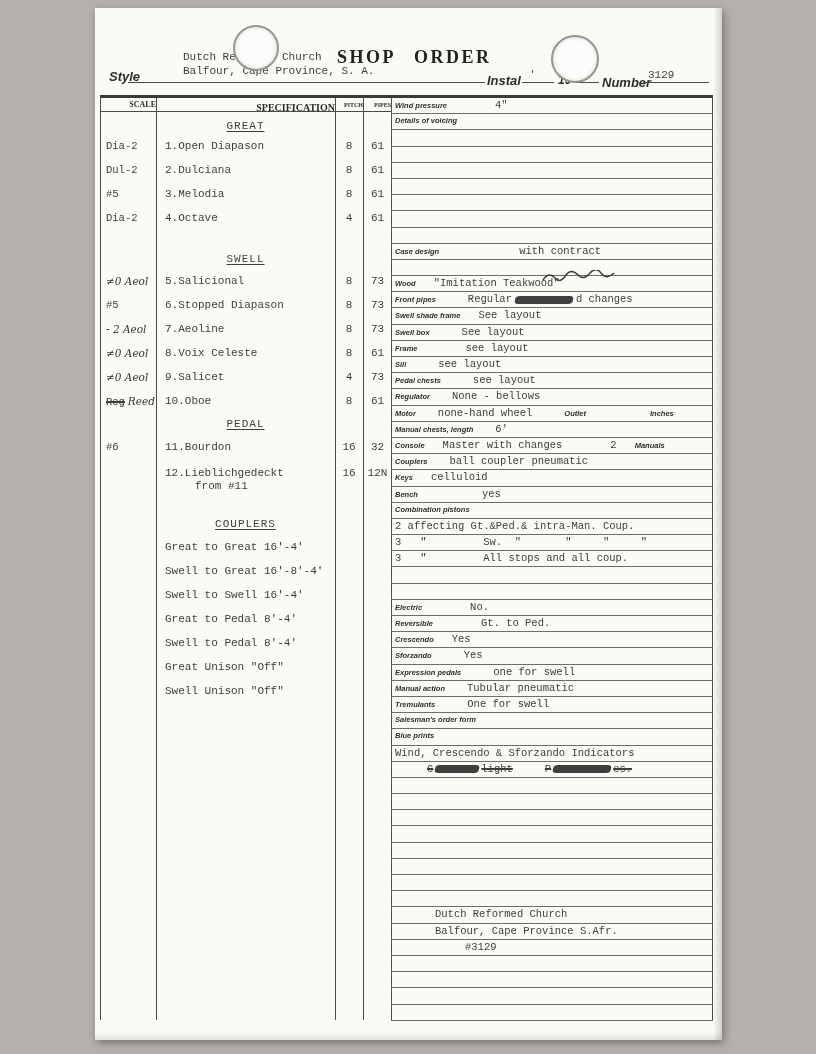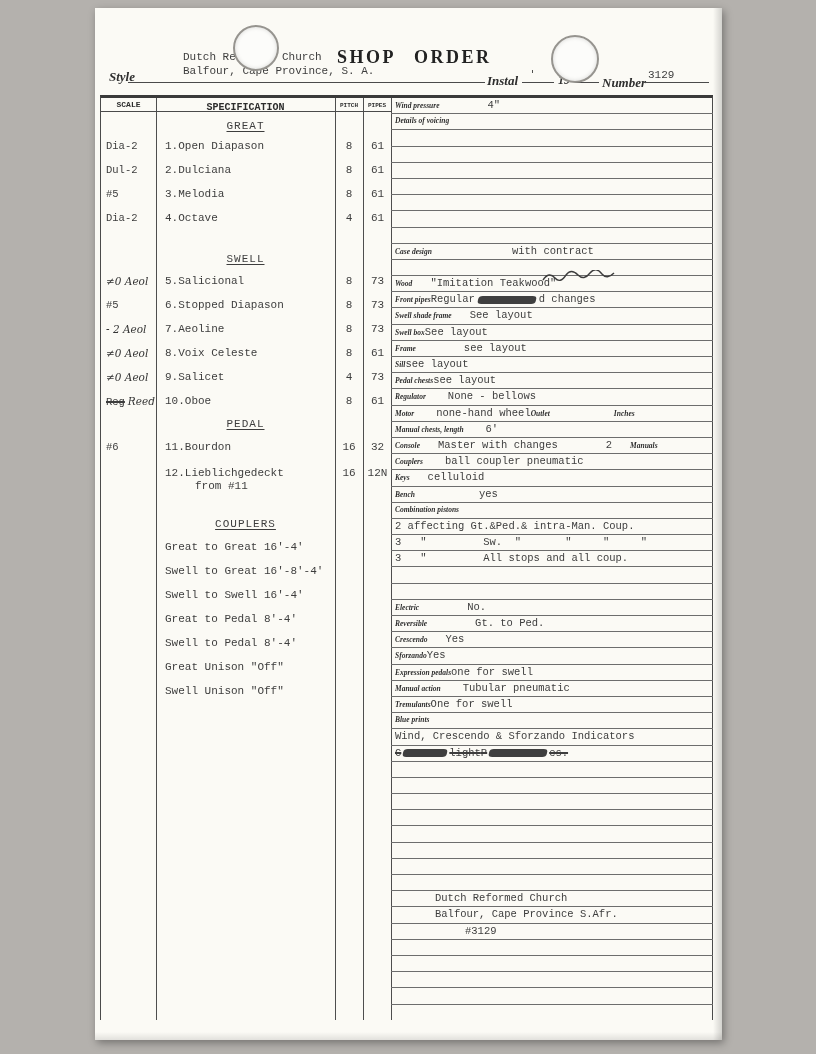--- a/index.html
+++ b/index.html
@@ -2,21 +2,21 @@
 <html><head>
 <meta charset="utf-8">
 <style>
   html,body{margin:0;padding:0}
   body{width:816px;height:1054px;position:relative;background:#b4b1ad;font-family:"Liberation Sans",sans-serif;overflow:hidden}
   .page{position:absolute;left:95px;top:8px;width:627px;height:1032px;background:#fbfaf5;box-shadow:2px 3px 8px rgba(0,0,0,.35)}
   .page::after{content:"";position:absolute;right:0;top:0;bottom:0;width:9px;background:linear-gradient(to right,rgba(0,0,0,0),rgba(0,0,0,.16));pointer-events:none}
   .page::before{content:"";position:absolute;left:0;right:0;bottom:0;height:8px;background:linear-gradient(to bottom,rgba(0,0,0,0),rgba(0,0,0,.10));pointer-events:none}
 
   .typed{font-family:"Liberation Mono","DejaVu Sans Mono",monospace;color:#3d3d3d}
-  .lab{font-family:Liberation Serif, serif;font-style:italic;font-weight:bold;color:#2e2e2e}
+  .lab{font-family:Liberation Sans, sans-serif;font-style:italic;font-weight:bold;color:#2e2e2e}
   .hw{font-family:"DejaVu Serif",serif;font-style:italic;color:#343434}
   .struck{text-decoration:line-through;text-decoration-thickness:2px}
 
   .punch{position:absolute;border:2px solid #96948f;border-radius:50%;background:#fcfcfa;box-shadow:inset 0 0 4px rgba(0,0,0,.15);z-index:5}
   .p1{left:138px;top:17px;width:42px;height:42px}
   .p2{left:456px;top:27px;width:44px;height:44px}
 
   .shop-title{position:absolute;left:242px;top:39px;font-family:"Liberation Serif",serif;font-weight:bold;font-size:18px;letter-spacing:2.5px;word-spacing:12px;color:#222}
   .church1{position:absolute;left:88px;top:43px;font-size:11px}
   .church2{position:absolute;left:88px;top:57px;font-size:11px}
@@ -29,40 +29,40 @@
   .iline2{position:absolute;left:480px;top:58px;width:24px;height:16px;border-bottom:1.2px solid #4a4a4a}
   .number-lab{position:absolute;left:507px;top:67px;font-size:13px}
   .number-val{position:absolute;left:553px;top:61px;font-size:11px}
   .iline3{position:absolute;left:548px;top:58px;width:66px;height:16px;border-bottom:1.2px solid #4a4a4a}
 
   .form{position:absolute;left:5px;top:87px;width:613px;height:925px;border-top:3px solid #3a3a3a;border-left:1.5px solid #4a4a4a;border-right:1.5px solid #4a4a4a;box-sizing:border-box}
   .vline{position:absolute;top:0;bottom:0;width:1.2px;background:#4e4e4e}
   .v1{left:55px}.v2{left:234px}.v3{left:262px}.v4{left:290px}
 
   .colhead{position:absolute;left:0;top:0;width:290px;height:13px;border-bottom:1.5px solid #4a4a4a}
-  .colhead span{position:absolute;font-family:Liberation Mono, monospace;font-weight:bold;color:#2c2c2c;text-align:center}
+  .colhead span{position:absolute;font-family:Liberation Serif, serif;font-weight:bold;color:#2c2c2c;text-align:right}
   .ch-scale{left:0;width:55px;font-size:8px;top:2px}
   .ch-spec{left:55px;width:179px;font-size:10px;top:4px}
   .ch-pitch{left:234px;width:28px;font-size:6px;top:4px}
   .ch-pipes{left:262px;width:28px;font-size:6px;top:4px}
 
   .sec{position:absolute;left:55px;width:179px;text-align:center;font-family:"Liberation Mono",monospace;font-size:11px;letter-spacing:1px;color:#3d3d3d;text-decoration:underline;text-underline-offset:2px}
   .srow{position:absolute;left:0;width:290px;height:24px}
   .srow .sc{position:absolute;left:5px;top:0;font-size:10.5px;white-space:nowrap}
   .srow .nm{position:absolute;left:64px;top:0;font-size:11px;white-space:nowrap}
   .srow .nm2{position:absolute;left:94px;top:13px;font-size:11px;white-space:nowrap}
   .srow .pt{position:absolute;left:234px;width:28px;top:0;text-align:center;font-size:11px}
   .srow .pp{position:absolute;left:262px;width:29px;top:0;text-align:center;font-size:11px}
   .citem{position:absolute;left:64px;font-family:"Liberation Mono",monospace;font-size:11px;color:#3d3d3d;white-space:nowrap}
 
   .rcol{position:absolute;left:290px;top:0;width:321.5px;height:925px;display:flex;flex-direction:column}
   .rrow{box-sizing:border-box;flex:0 0 16.2px;border-bottom:1px solid #6d6d6d;padding:0 4px;white-space:nowrap;display:flex;align-items:baseline;line-height:14px;overflow:visible;position:relative}
   .rrow .lab{font-size:7.5px}
   .rrow .val{font-family:"Liberation Mono",monospace;font-size:10.5px;color:#3d3d3d}
-  .m1{margin-left:22px}.m2{margin-left:18px}.m3{}.m4{margin-left:48px}.m5{margin-left:64px}.m6{margin-left:80px}
+  .m1{margin-left:22px}.m2{margin-left:18px}.m3{margin-left:32px}.m4{margin-left:48px}.m5{margin-left:64px}.m6{margin-left:80px}
   .pre{white-space:pre}
   .blackout{display:inline-block;height:8px;background:#3f3f3f;border-radius:4px/3px;transform:skewX(-12deg);align-self:center}
   .b1{width:58px;margin:0 3px}
   .b2{width:44px;margin:0 2px}
   .b3{width:58px;margin:0 2px}
   .scribble{position:absolute;pointer-events:none}
 </style>
 </head>
 <body>
 
@@ -312,20 +312,23 @@
       <div class="rrow">
           <span class="lab">Manual action</span>
           <span class="val m1">Tubular pneumatic</span>
         </div>
       <div class="rrow">
           <span class="lab">Tremulants</span>
           <span class="val m3">One for swell</span>
         </div>
 
       <div class="rrow">
+          <span class="lab">Salesman's order form</span>
+        </div>
+      <div class="rrow">
           <span class="lab">Blue prints</span>
         </div>
       <div class="rrow">
           <span class="val">Wind, Crescendo &amp; Sforzando Indicators</span>
         </div>
       <div class="rrow">
           <span class="val struck m3">C</span>
           <span class="blackout b2"></span>
           <span class="val struck">light</span>
           <span class="val struck m3">P</span>

